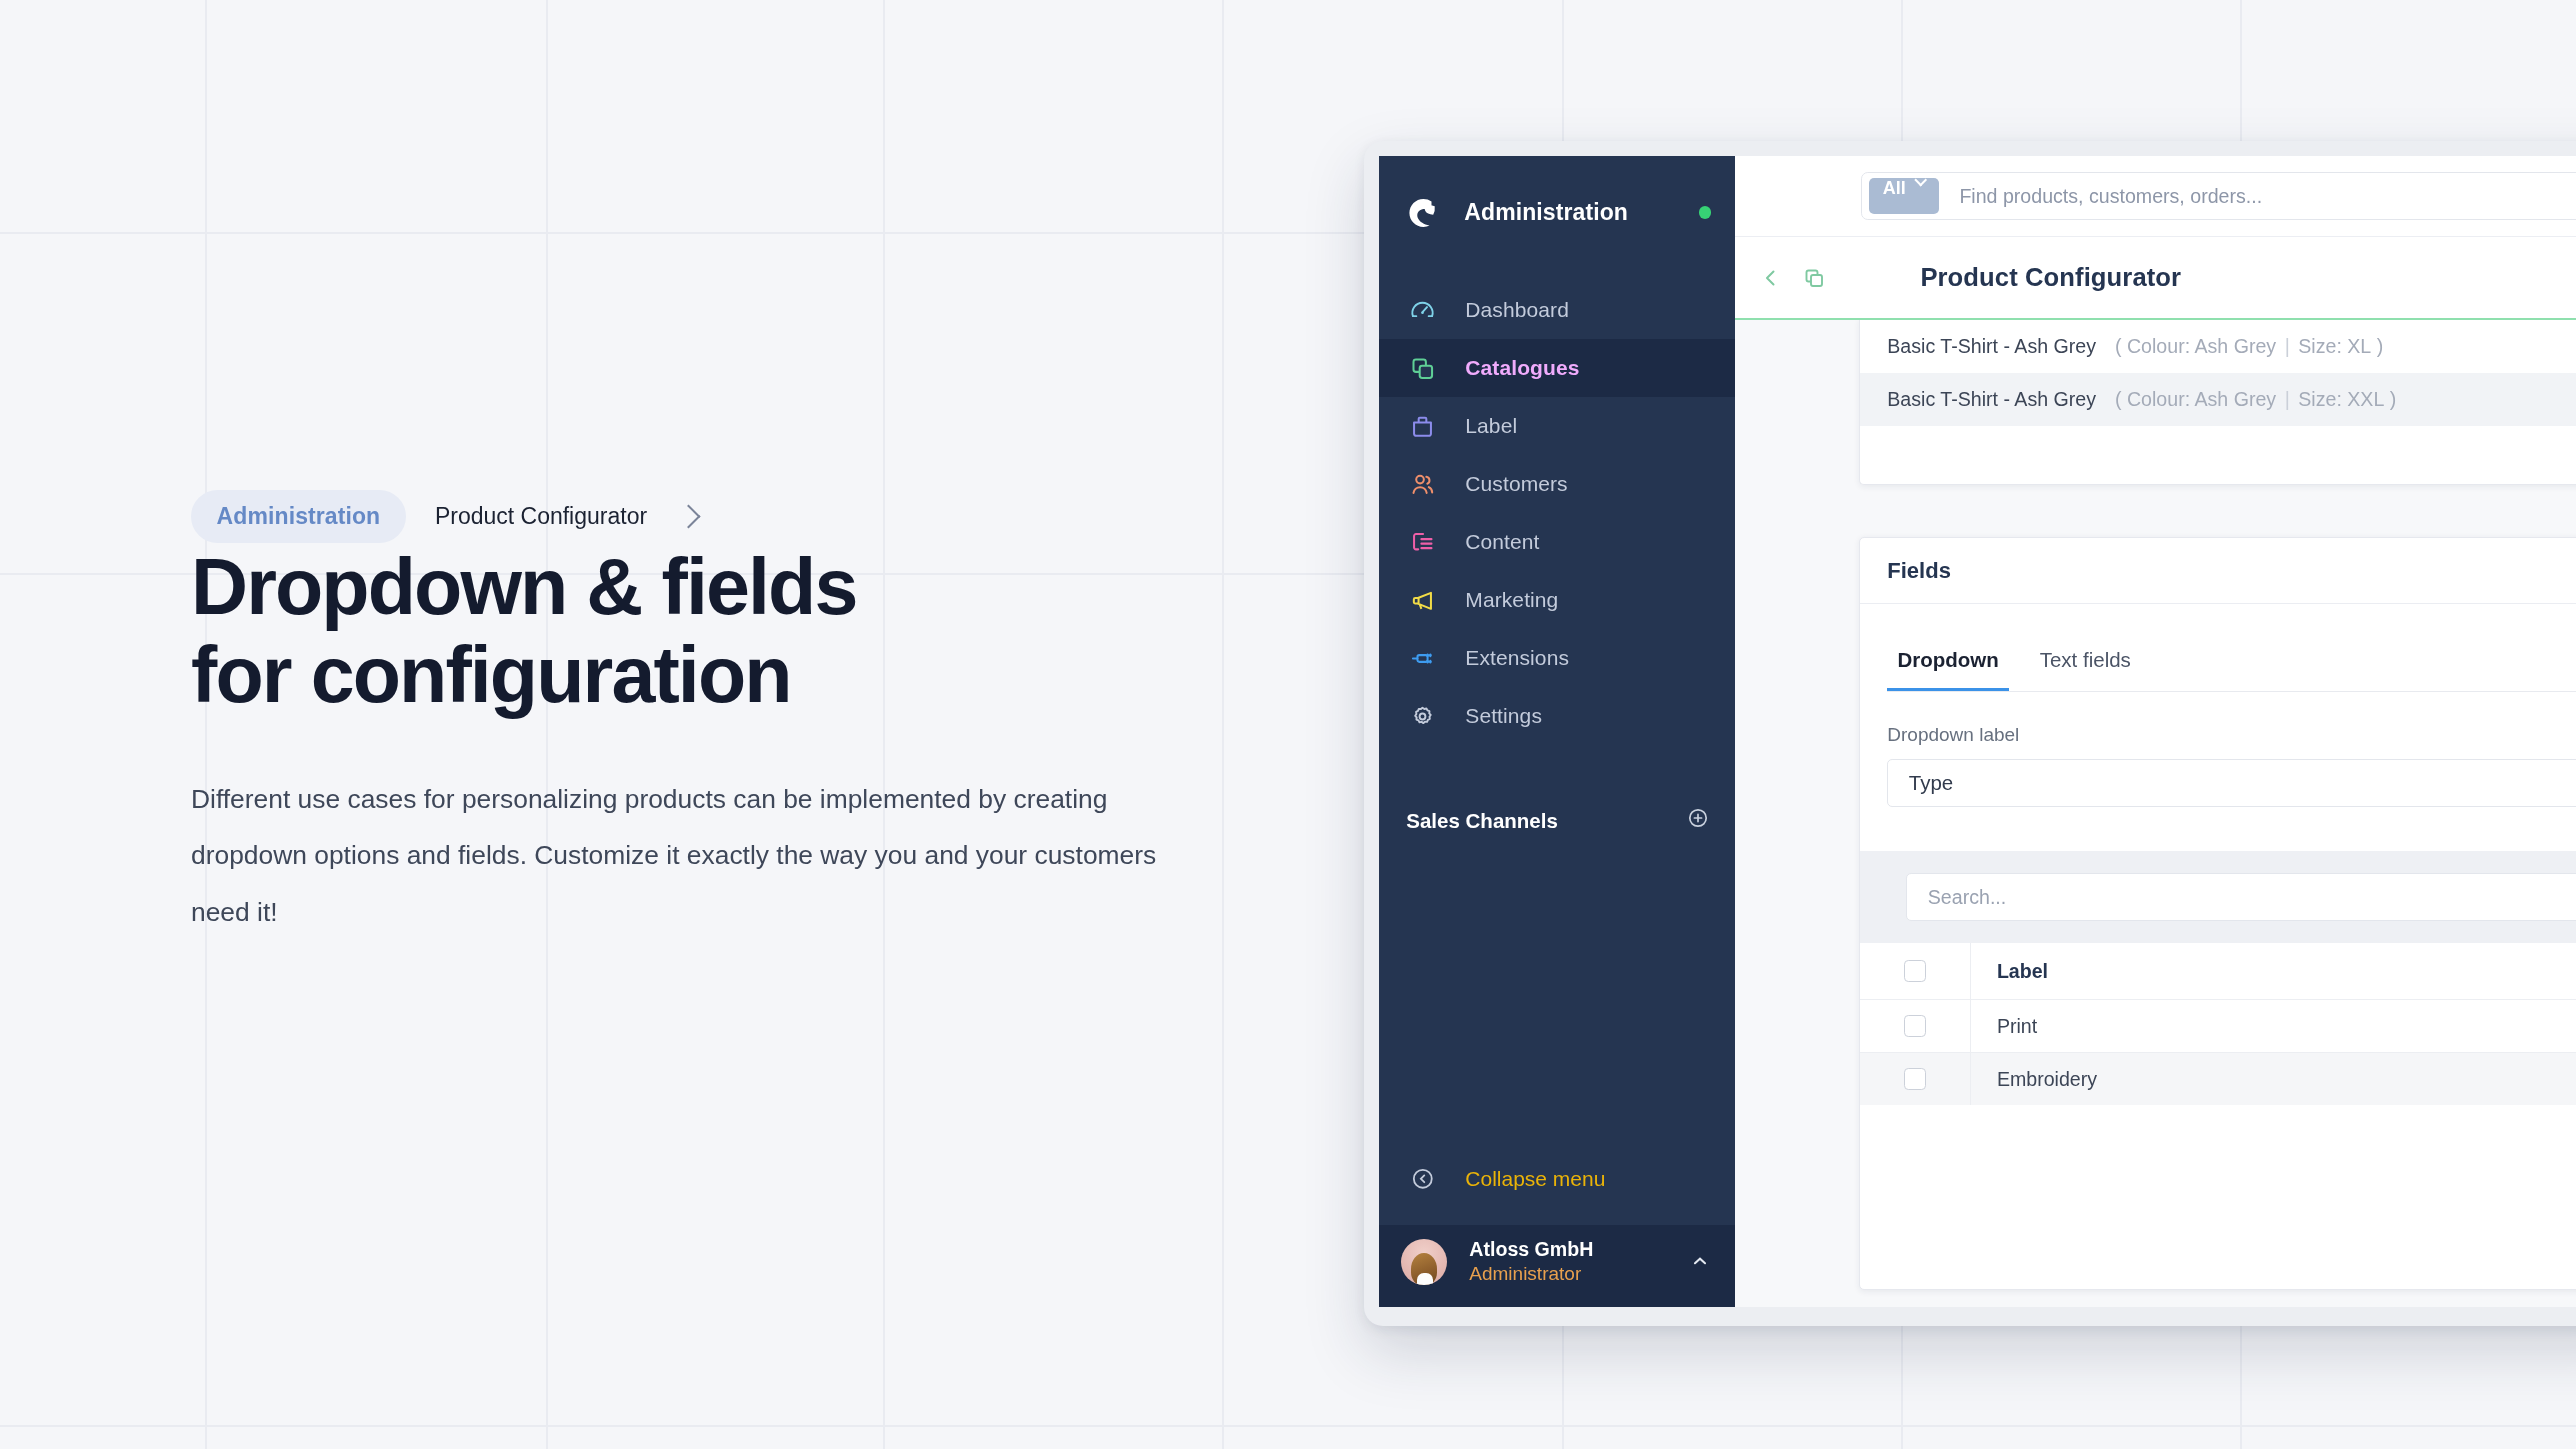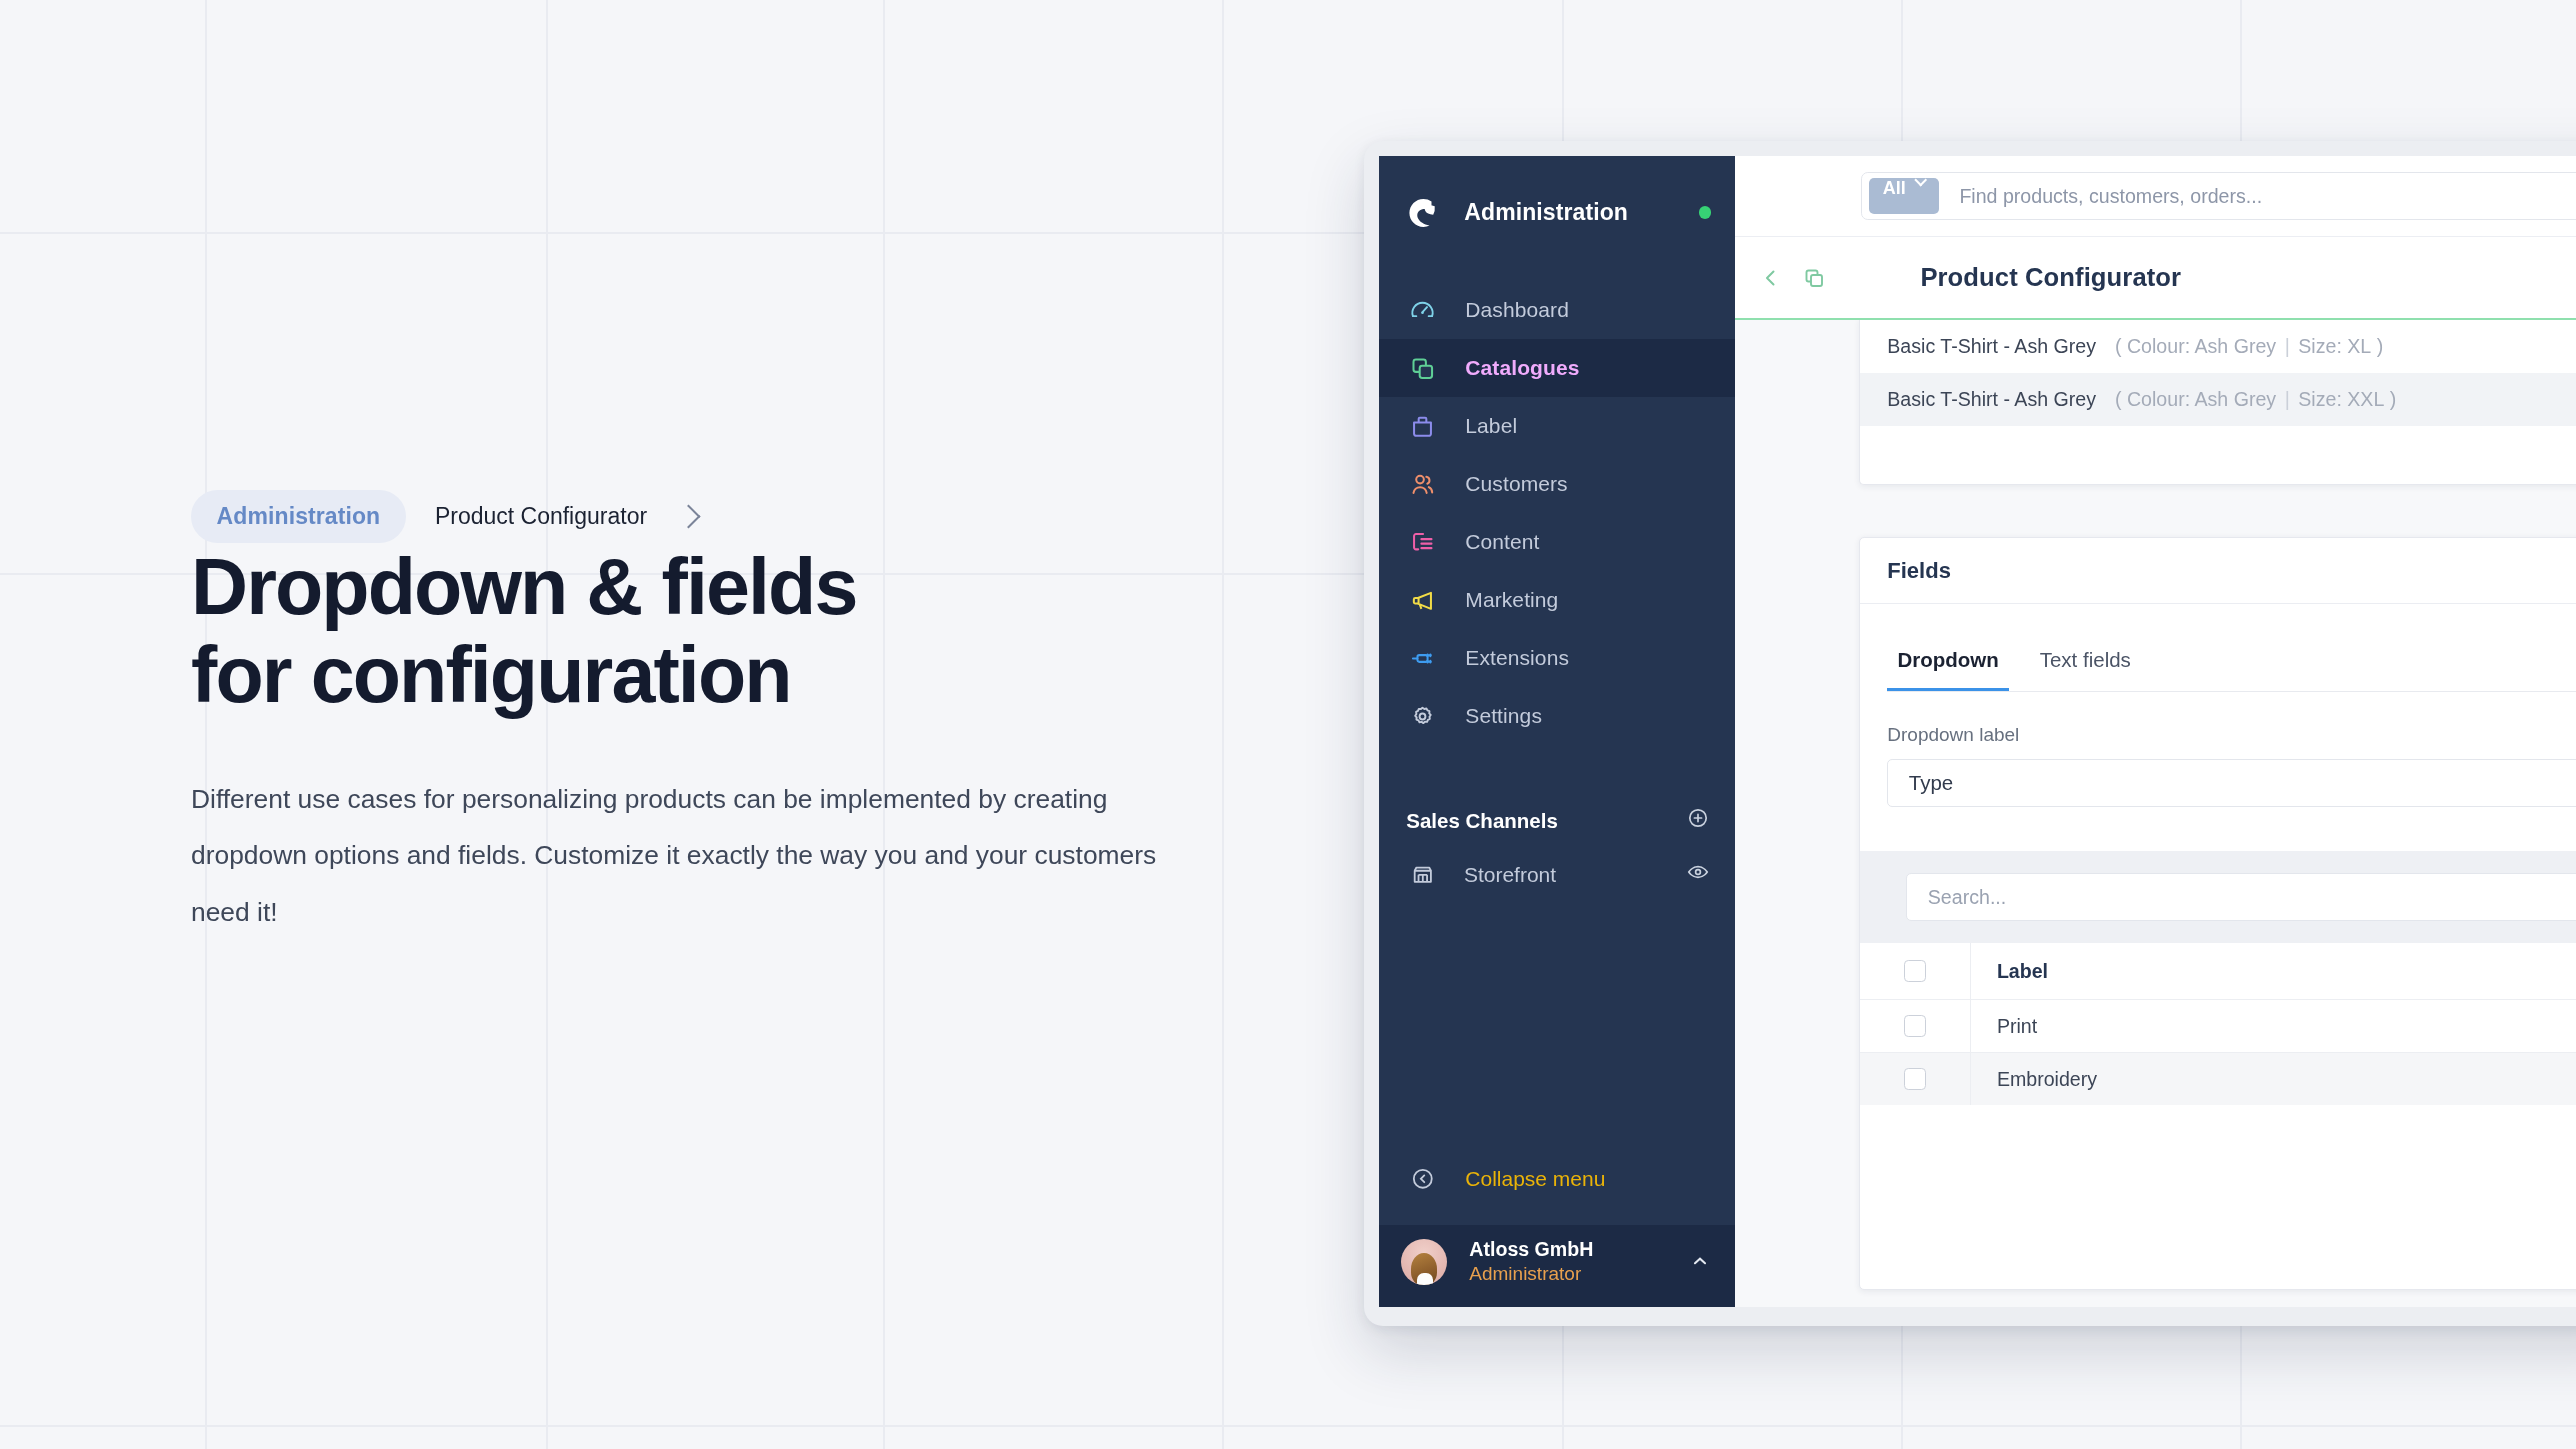--- a/index.html
+++ b/index.html
@@ -311,36 +311,20 @@
         <div class="sb-section">
           <span>Sales Channels</span>
           <span class="sb-add">
             <svg viewBox="0 0 24 24" width="24" height="24" fill="none" stroke="#c9d1de" stroke-width="1.7" stroke-linecap="round">
               <circle cx="12" cy="12" r="8.2"></circle>
                 <path d="M12 8.4v7.2M8.4 12h7.2"></path>
             </svg>
           </span>
         </div>
 
-        <div class="sb-channel">
-          <span class="sb-ico">
-            <svg viewBox="0 0 24 24" width="25.6" height="25.6" fill="none" stroke="#c3cbdb" stroke-width="1.7" stroke-linejoin="round">
-              <path d="M4.4 8.2h15.2v10.4H4.4z"></path>
-              <path d="M4.4 8.2 6 5.2h12l1.6 3"></path>
-              <path d="M8 12h8M8 12v6.6M12 12v6.6M16 12v6.6"></path>
-            </svg>
-          </span>
-          <span class="sb-label">Storefront</span>
-          <span class="sb-eye">
-            <svg viewBox="0 0 24 24" width="24" height="24" fill="none" stroke="#c9d1de" stroke-width="1.7">
-              <path d="M2.8 12s3.4-5.4 9.2-5.4S21.2 12 21.2 12s-3.4 5.4-9.2 5.4S2.8 12 2.8 12z"></path>
-              <circle cx="12" cy="12" r="2.4"></circle>
-            </svg>
-          </span>
-        </div>
 
         <div class="sb-collapse">
           <span class="sb-ico">
             <svg viewBox="0 0 24 24" width="25.6" height="25.6" fill="none" stroke="#c3cbdb" stroke-width="1.7" stroke-linecap="round">
               <circle cx="12" cy="12" r="8.4"></circle>
                 <path d="M13.4 8.8 10.2 12l3.2 3.2"></path>
             </svg>
           </span>
           <span class="sb-label">Collapse menu</span>
         </div>

